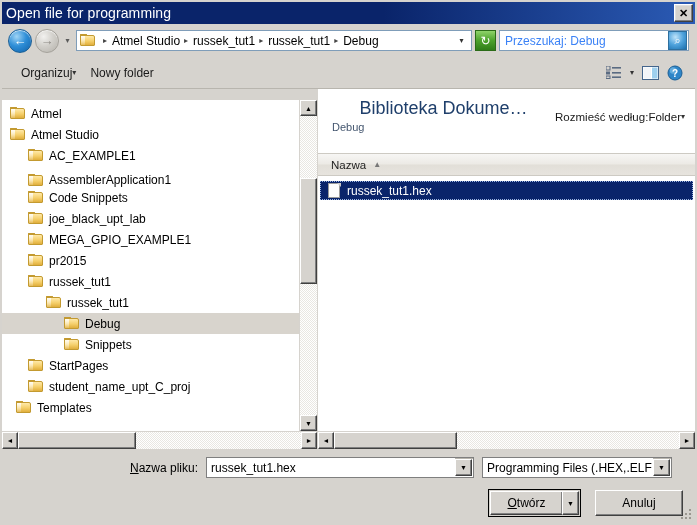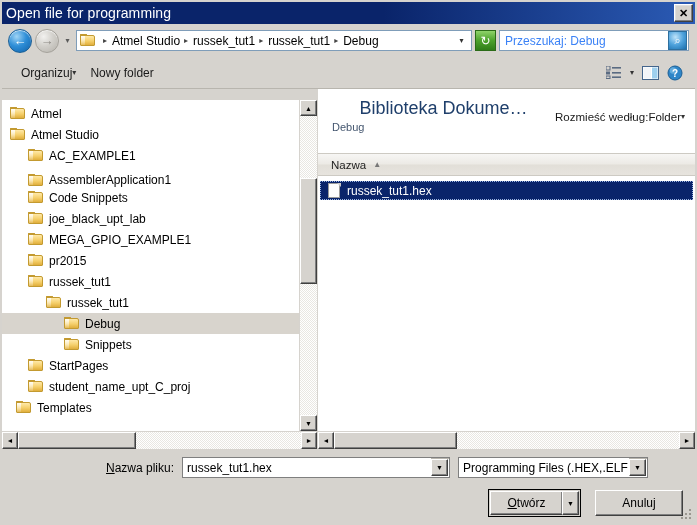--- a/index.html
+++ b/index.html
@@ -302,21 +302,21 @@
     border-top:4px solid #c8c8c8;
   }
   
   .bottom{
     flex:0 0 auto;background:#d6d3ce;padding:8px 10px 6px 10px;
   }
   .row-file{
     display:flex;align-items:center;gap:8px;margin-bottom:11px;
   }
   .fn-label{
-    font-size:12px;color:#000;margin-left:94px;white-space:nowrap;
+    font-size:12px;color:#000;margin-left:118px;white-space:nowrap;
   }
   .fn-label u{text-decoration:underline;}
   .combo{
     display:flex;align-items:stretch;
     background:#fff;
     border:1px solid #7f7f7f;
     box-shadow:inset 1px 1px 0 #b8b5ae;
     height:21px;box-sizing:border-box;
   }
   .combo-input{

